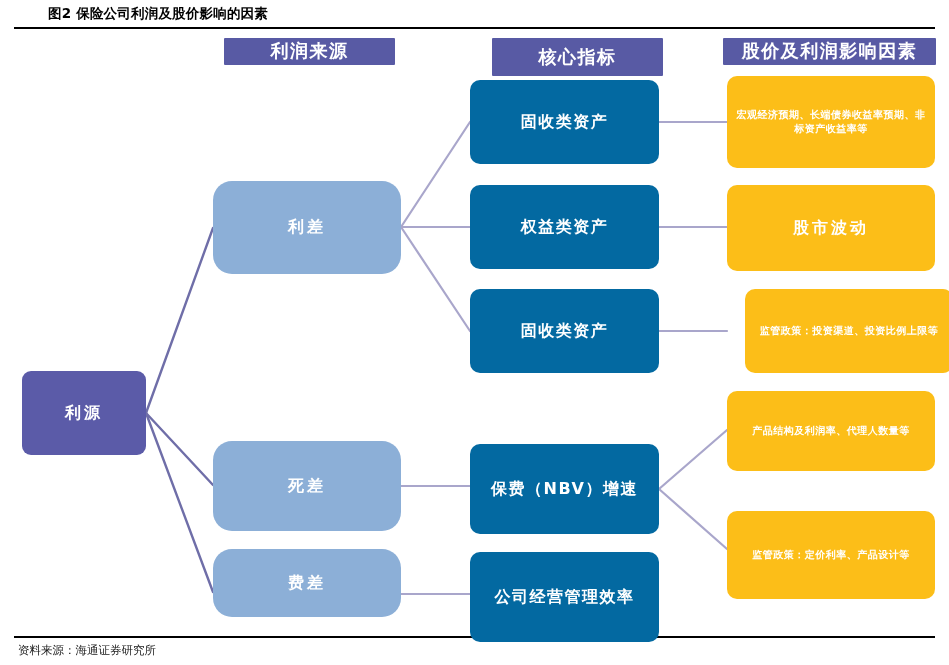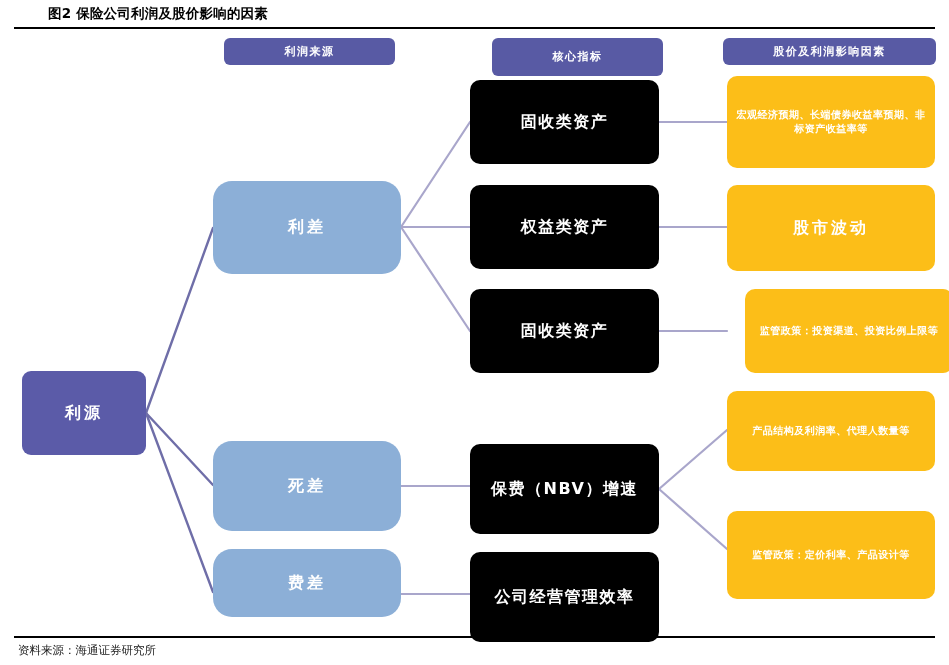--- a/index.html
+++ b/index.html
@@ -76,22 +76,22 @@
     color: #ffffff;
     font-weight: bold;
     line-height: 1.38;
     padding: 2px 8px;
     z-index: 3;
   }
 
   
   .hdr {
     background: #585aa4;
-    border-radius: 6px;
-    font-size: 11px;
+    border-radius: 1px;
+    font-size: 18px;
     letter-spacing: 1.5px;
   }
 
   
   .root {
     background: #5b5ba8;
     border-radius: 9px;
     font-size: 16px;
     letter-spacing: 3px;
   }
@@ -99,21 +99,21 @@
   
   .src {
     background: #8cafd7;
     border-radius: 19px;
     font-size: 16px;
     letter-spacing: 3px;
   }
 
   
   .ind {
-    background: #000000;
+    background: #0369a1;
     border-radius: 10px;
     font-size: 16px;
     letter-spacing: 1.5px;
   }
 
   
   .fac {
     background: #fcbe18;
     border-radius: 10px;
     font-size: 10px;

